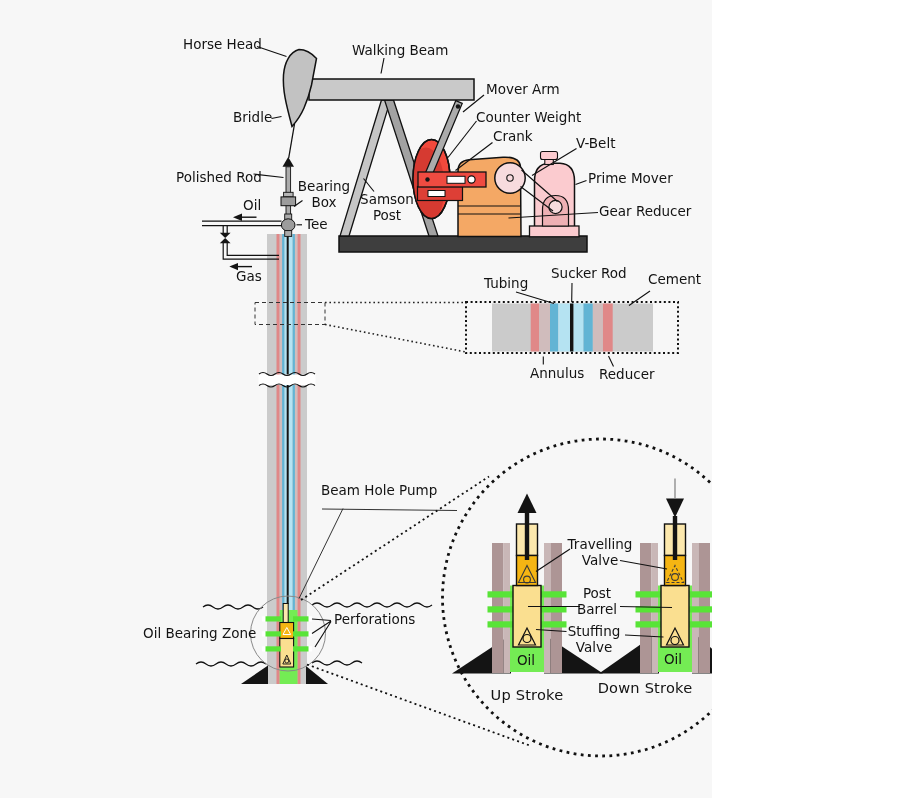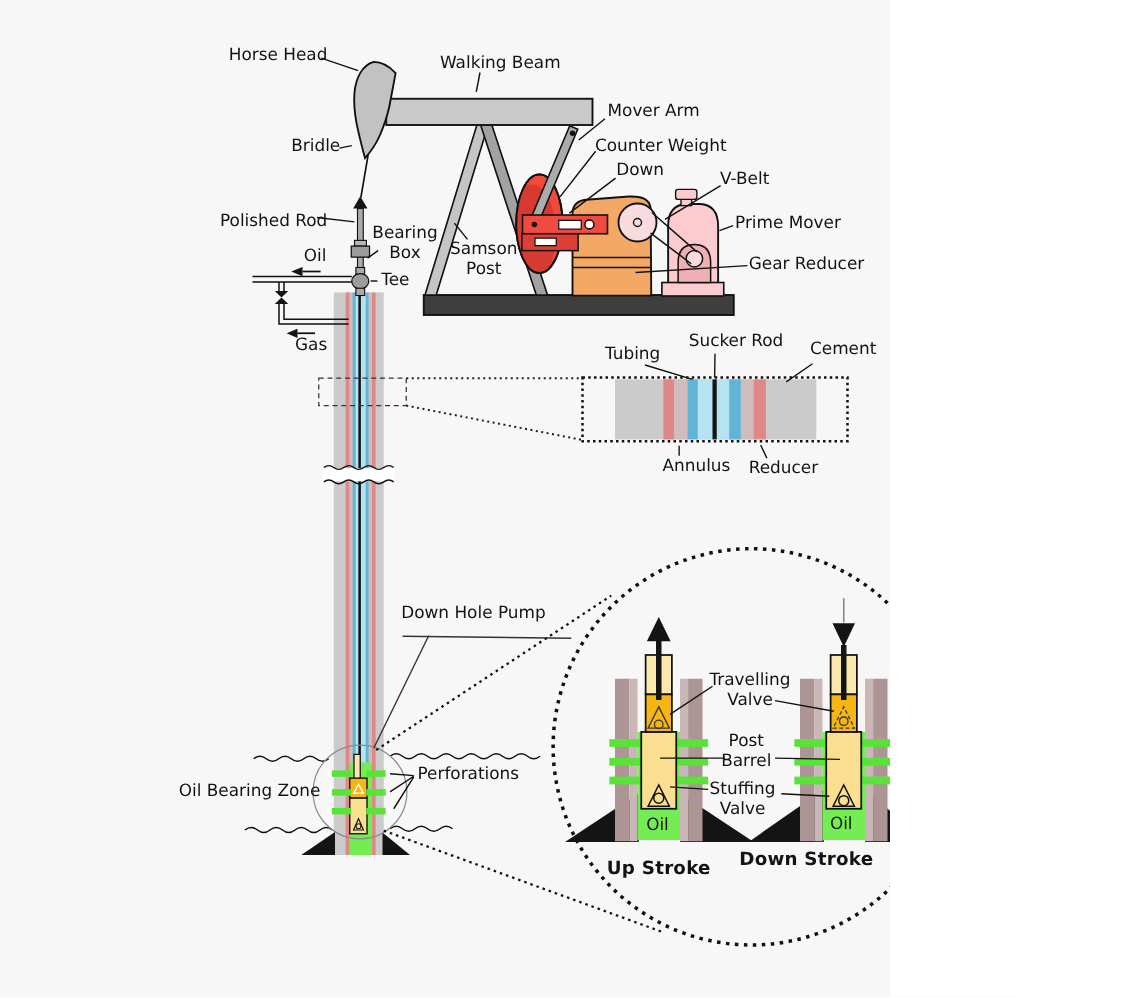--- a/index.html
+++ b/index.html
@@ -9,21 +9,21 @@
   #stage{
     position:relative;width:712px;height:798px;background:var(--background,#f7f7f7);
     font-family:"DejaVu Sans","Liberation Sans",sans-serif;overflow:hidden;
   }
   #stage svg{position:absolute;left:0;top:0;}
   .lbl{
     position:absolute;font-size:13.5px;line-height:1.18;color:#131313;
     white-space:nowrap;z-index:2;
   }
   .ctr{text-align:center;white-space:normal;}
-  .bold{font-weight:bold;font-size:14.6px;letter-spacing:.2px;}
+  .bold{font-weight:normal;font-size:14.6px;letter-spacing:.2px;}
   .rot{transform-origin:0 0;transform:rotate(-90deg);}
   
   .f-beam{fill:var(--steel_gray,#c9c9c9)}
   .f-head{fill:var(--horse_head_gray,#c2c2c2)}
   .f-postL{fill:var(--post_gray_light,#c5c5c5)}
   .f-postR{fill:var(--post_gray_dark,#a2a2a2)}
   .f-pitman{fill:var(--pitman_gray,#ababab)}
   .f-base{fill:var(--base_dark,#3e3e3e)}
   .f-cw{fill:var(--counterweight_red,#f1493c)}
   .f-cwd{fill:var(--counterweight_shadow,#d63a31)}
@@ -277,21 +277,21 @@
     <path d="M620,606.5 L672,607.5"></path>
     <path d="M566.5,631.5 L536,629.5"></path>
     <path d="M625,635 L663.5,637"></path>
   </g>
 </svg>
 
 <div class="lbl" style="left:183px;top:37px">Horse Head</div>
 <div class="lbl" style="left:352px;top:43px">Walking Beam</div>
 <div class="lbl" style="left:486px;top:82px">Mover Arm</div>
 <div class="lbl" style="left:476px;top:110px">Counter Weight</div>
-<div class="lbl" style="left:493px;top:129px">Down</div>
+<div class="lbl" style="left:493px;top:129px">Crank</div>
 <div class="lbl" style="left:576px;top:136px">V-Belt</div>
 <div class="lbl" style="left:588px;top:171px">Prime Mover</div>
 <div class="lbl" style="left:599px;top:204px">Gear Reducer</div>
 <div class="lbl ctr" style="left:359px;top:192px;width:56px">
   <div>Samson</div>
   <div>Post</div>
 </div>
 <div class="lbl" style="left:233px;top:110px">Bridle</div>
 <div class="lbl" style="left:176px;top:170px">Polished Rod</div>
 <div class="lbl ctr" style="left:297px;top:179px;width:54px">
@@ -301,21 +301,21 @@
 <div class="lbl" style="left:243px;top:198px">Oil</div>
 <div class="lbl" style="left:305px;top:217px">Tee</div>
 <div class="lbl" style="left:236px;top:269px">Gas</div>
 
 <div class="lbl" style="left:484px;top:276px">Tubing</div>
 <div class="lbl" style="left:551px;top:266px">Sucker Rod</div>
 <div class="lbl" style="left:648px;top:272px">Cement</div>
 <div class="lbl" style="left:530px;top:366px">Annulus</div>
 <div class="lbl" style="left:599px;top:367px">Reducer</div>
 
-<div class="lbl" style="left:321px;top:483px">Down Hole Pump</div>
+<div class="lbl" style="left:321px;top:483px">Beam Hole Pump</div>
 <div class="lbl" style="left:143px;top:626px">Oil Bearing Zone</div>
 <div class="lbl" style="left:334px;top:612px">Perforations</div>
 
 <div class="lbl ctr" style="left:560px;top:537px;width:80px">
   <div>Travelling</div>
   <div>Valve</div>
 </div>
 <div class="lbl ctr" style="left:557px;top:586px;width:80px">
   <div>Post</div>
   <div>Barrel</div>

